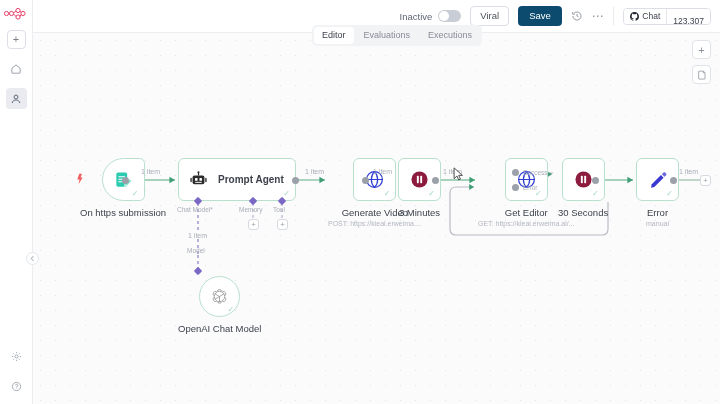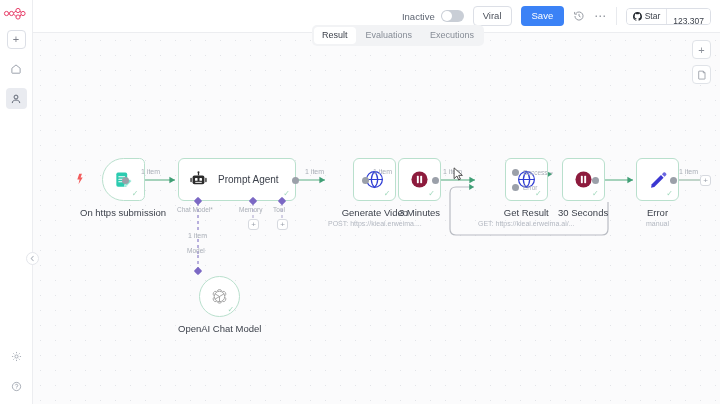--- a/index.html
+++ b/index.html
@@ -77,21 +77,21 @@
   }
   .toggle .knob {
     position: absolute; left: 1px; top: 1px;
     width: 10px; height: 10px; border-radius: 50%; background: #fff;
   }
   .btn-share {
     border: 1px solid #dcdfe6; border-radius: 4px; background: #fff;
     font-size: 9.5px; color: #4d525c; padding: 4px 9px; line-height: 1;
   }
   .btn-save {
-    border: none; border-radius: 4px; background: #3b82f6;
+    border: none; border-radius: 4px; background: #0c4a6e;
     font-size: 9.5px; color: #fff; padding: 5px 11px; line-height: 1;
     font-weight: 400;
   }
   .hdr-ico { color: #8b9099; display: flex; align-items: center; }
   .hdr-dots { color: #8b9099; font-size: 12px; letter-spacing: 0.5px; }
   .hdr-divider { width: 1px; height: 18px; background: #e8eaee; }
   .star-group {
     display: flex; align-items: stretch;
     border: 1px solid #dcdfe6; border-radius: 4px; overflow: hidden;
     height: 17px;
@@ -154,21 +154,21 @@
   }
   .node-box.trigger { border-radius: 24px 6px 6px 24px; }
   .node-box.wide {
     width: 118px; height: 43px;
     justify-content: flex-start; padding-left: 10px; gap: 10px;
   }
   .node-title {
     font-size: 9.5px; color: #3c414b; margin-top: 6px; white-space: nowrap;
     text-align: center;
   }
-  .node-title.inline { margin-top: 0; font-size: 10px; }
+  .node-title.inline { margin-top: 0; font-size: 10px; font-weight: bold; }
   .node-sub {
     font-size: 7px; color: #b2b7c0; margin-top: 2px; white-space: nowrap;
     text-align: center;
   }
   .node-check {
     position: absolute; right: 5px; bottom: 2px;
     color: #9fd8bb; font-size: 8px; line-height: 1;
   }
   .circle-node {
     width: 41px; height: 41px; border-radius: 50%;
@@ -287,29 +287,29 @@
           <path d="M8 5.2 V8 l2 1.3"></path>
         </svg>
       </span>
       <span class="hdr-dots">⋯</span>
       <span class="hdr-divider"></span>
       <span class="star-group">
         <span class="star-left">
           <svg width="9" height="9" viewBox="0 0 16 16" fill="#24292f">
             <path d="M8 0C3.58 0 0 3.58 0 8a8 8 0 0 0 5.47 7.59c.4.07.55-.17.55-.38 0-.19-.01-.82-.01-1.49-2.01.37-2.53-.49-2.69-.94-.09-.23-.48-.94-.82-1.13-.28-.15-.68-.52-.01-.53.63-.01 1.08.58 1.23.82.72 1.21 1.87.87 2.33.66.07-.52.28-.87.51-1.07-1.78-.2-3.64-.89-3.64-3.95 0-.87.31-1.59.82-2.15-.08-.2-.36-1.02.08-2.12 0 0 .67-.21 2.2.82a7.4 7.4 0 0 1 2-.27c.68 0 1.36.09 2 .27 1.53-1.04 2.2-.82 2.2-.82.44 1.1.16 1.92.08 2.12.51.56.82 1.27.82 2.15 0 3.07-1.87 3.75-3.65 3.95.29.25.54.73.54 1.48 0 1.07-.01 1.93-.01 2.2 0 .21.15.46.55.38A8 8 0 0 0 16 8c0-4.42-3.58-8-8-8z"></path>
           </svg>
-          <span>Star</span>
+          <span>Chat</span>
         </span>
         <span class="star-count">123,307</span>
       </span>
     </div>
   </div>
 
   <div class="tabs">
-    <div class="tab active">Result</div>
+    <div class="tab active">Editor</div>
     <div class="tab">Evaluations</div>
     <div class="tab">Executions</div>
   </div>
 
   <div class="canvas">
 
     <div class="canvas-tools">
       <div class="canvas-btn">
         <span>+</span>
       </div>
@@ -455,21 +455,21 @@
     <span class="wire-label" style="left:410px; top:135px;">1 item</span>
 
     <div class="node" style="left:445px; top:125px;">
       <div class="node-box">
         <svg width="21" height="21" viewBox="0 0 24 24" fill="none" stroke="#2f3dd4" stroke-width="1.4">
           <circle cx="12" cy="12" r="9"></circle>
           <path d="M3 12 h18 M12 3 a13 13 0 0 1 0 18 a13 13 0 0 1 0-18"></path>
         </svg>
         <span class="node-check">✓</span>
       </div>
-      <div class="node-title">Get Result</div>
+      <div class="node-title">Get Editor</div>
       <div class="node-sub">GET: https://kieai.erweima.ai/...</div>
     </div>
     <span class="dot" style="left:479px; top:136px;"></span>
     <span class="port-label" style="left:490px; top:136px;">Success</span>
     <span class="dot" style="left:479px; top:151px;"></span>
     <span class="port-label" style="left:490px; top:151px;">Error</span>
 
     <div class="node" style="left:525px; top:125px;">
       <div class="node-box">
         <svg width="21" height="21" viewBox="0 0 24 24">

